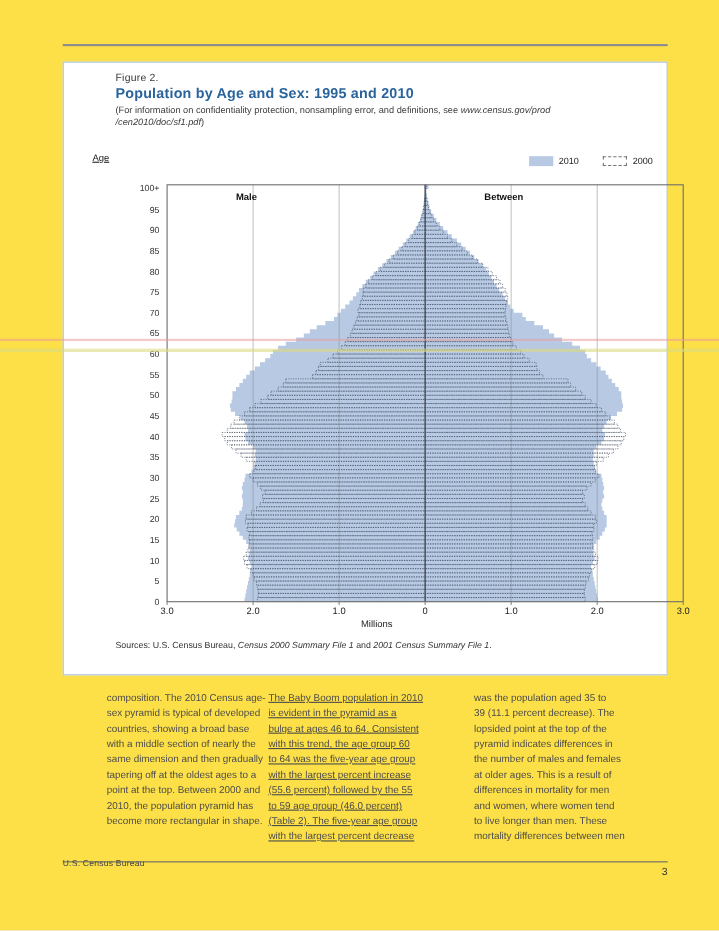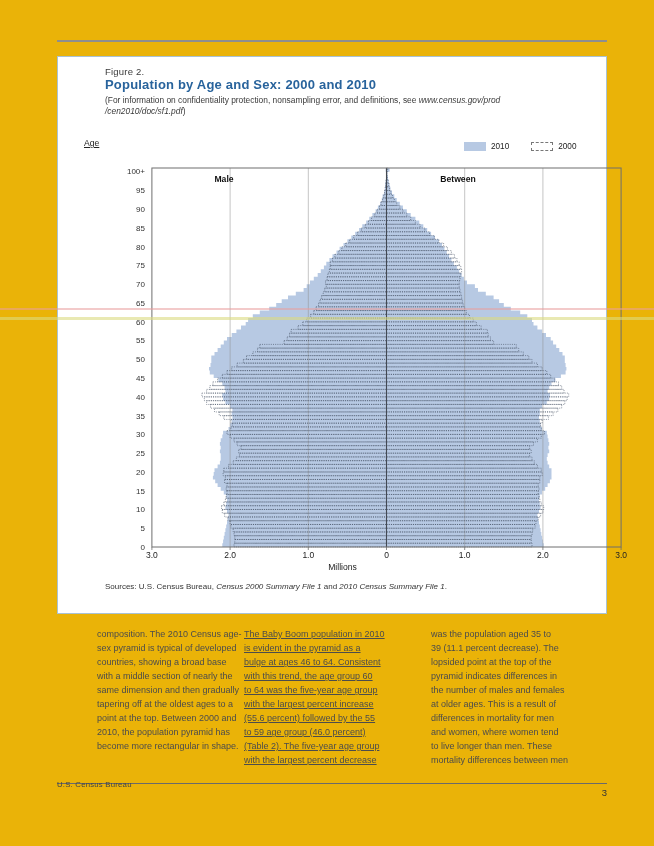--- a/index.html
+++ b/index.html
@@ -1,26 +1,26 @@
 <!DOCTYPE html>
 <html><head>
 <meta charset="utf-8">
 <style>
   html,body{margin:0;padding:0;background:#e8e8e8;}
-  .page{position:relative;width:654px;height:846px;background:#eab308;
+  .page{position:relative;width:654px;height:846px;background:#fde047;
         font-family:"Liberation Sans",sans-serif;overflow:hidden;margin:0 auto;}
   .abs{position:absolute;}
   .top-rule{left:57px;top:40px;width:550px;height:2px;background:#8e8e8e;}
   .fig-box{left:57px;top:56px;width:548px;height:556px;border:1px solid #a9c2d4;background:#fff;}
   .fig-label{left:105px;top:66px;font-size:9.5px;color:#3a3a3a;letter-spacing:.2px;}
   .fig-title{left:105px;top:77px;font-size:13px;font-weight:bold;color:#28639c;letter-spacing:.2px;}
   .fig-note{left:105px;top:95px;width:474px;font-size:8.4px;line-height:10.6px;color:#3a3a3a;}
   .fig-note i{}
   .age-title{left:84px;top:138px;font-size:8.6px;color:#222;text-decoration:underline;}
-  .legend{left:464px;top:142px;display:flex;align-items:center;gap:5px;font-size:8.2px;color:#222;}
+  .legend{left:481px;top:142px;display:flex;align-items:center;gap:5px;font-size:8.2px;color:#222;}
   .sw-2010{width:22px;height:9px;background:#b7c9e3;}
   .sw-2000{width:20px;height:7px;border:1px dashed #777;background:#fff;}
   .grp-label{font-size:8.6px;font-weight:bold;color:#111;text-align:center;width:70px;}
   .male-label{left:189px;top:174px;}
   .female-label{left:423px;top:174px;}
   .millions{left:292px;top:562px;width:101px;text-align:center;font-size:8.6px;color:#222;}
   .sources{left:105px;top:582px;font-size:8px;color:#333;}
   .sources i{font-style:italic;}
   .streak{left:0;width:654px;pointer-events:none;z-index:30;}
   .streak-pink{top:308px;height:2px;background:rgba(233,158,158,0.55);}
@@ -36,21 +36,21 @@
 </head>
 <body>
 
 <div class="page">
 
   <div class="abs top-rule"></div>
 
   <div class="abs fig-box"></div>
 
   <div class="abs fig-label">Figure 2.</div>
-  <div class="abs fig-title">Population by Age and Sex: 2000 and 2010</div>
+  <div class="abs fig-title">Population by Age and Sex: 1995 and 2010</div>
 
   <div class="abs fig-note"><span>(For information on confidentiality protection, nonsampling error, and definitions, see </span><i>www.census.gov/prod</i><br><i>/cen2010/doc/sf1.pdf</i><span>)</span></div>
 
   <div class="abs age-title">Age</div>
 
   <div class="abs legend">
     <span class="sw-2010"></span>
     <span>2010</span>
     <span style="width:12px"></span>
     <span class="sw-2000"></span>
@@ -312,21 +312,21 @@
           <line x1="577.1" y1="547" x2="577.1" y2="550" stroke="#6e6e6e" stroke-width="0.8"></line>
           <text x="577.1" y="558" text-anchor="middle" font-size="8.5" fill="#222">3.0</text>
         </g>
       </svg></div>
 
   <div class="abs grp-label male-label">Male</div>
   <div class="abs grp-label female-label">Between</div>
 
   <div class="abs millions">Millions</div>
 
-  <div class="abs sources"><span>Sources: U.S. Census Bureau, </span><i>Census 2000 Summary File 1</i><span> and </span><i>2010 Census Summary File 1</i><span>.</span></div>
+  <div class="abs sources"><span>Sources: U.S. Census Bureau, </span><i>Census 2000 Summary File 1</i><span> and </span><i>2001 Census Summary File 1</i><span>.</span></div>
 
   <div class="abs streak streak-pink"></div>
   <div class="abs streak streak-yellow"></div>
 
   <div class="abs col col-1">composition. The 2010 Census age-
 sex pyramid is typical of developed
 countries, showing a broad base
 with a middle section of nearly the
 same dimension and then gradually
 tapering off at the oldest ages to a

